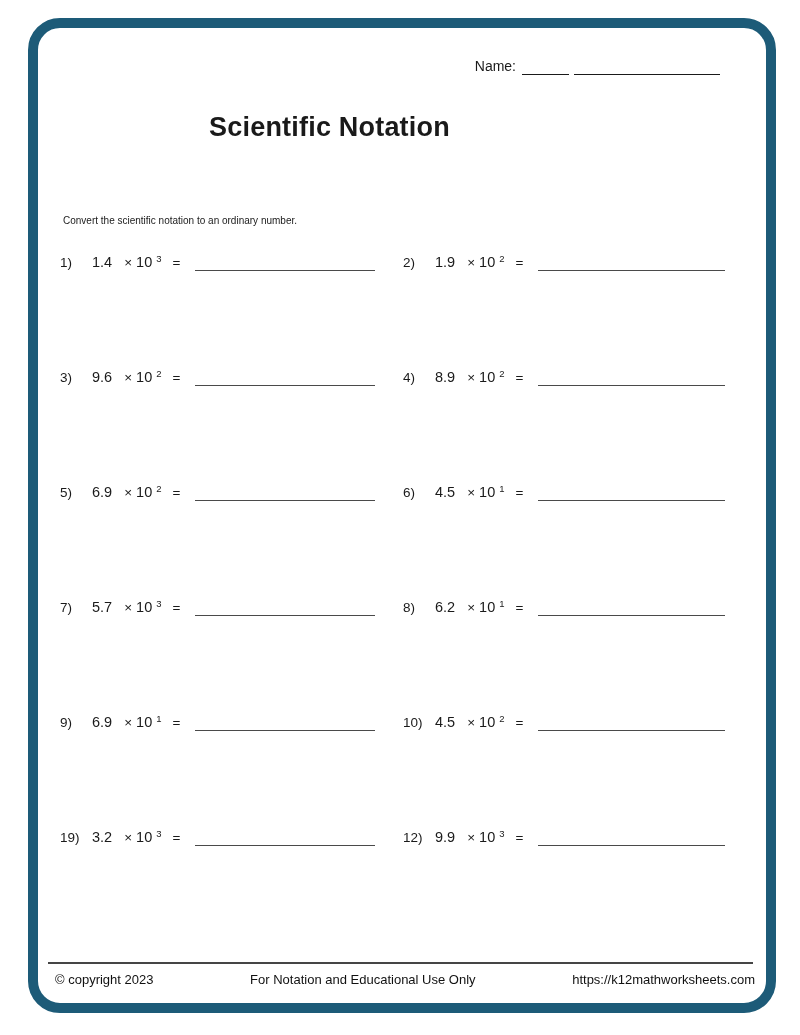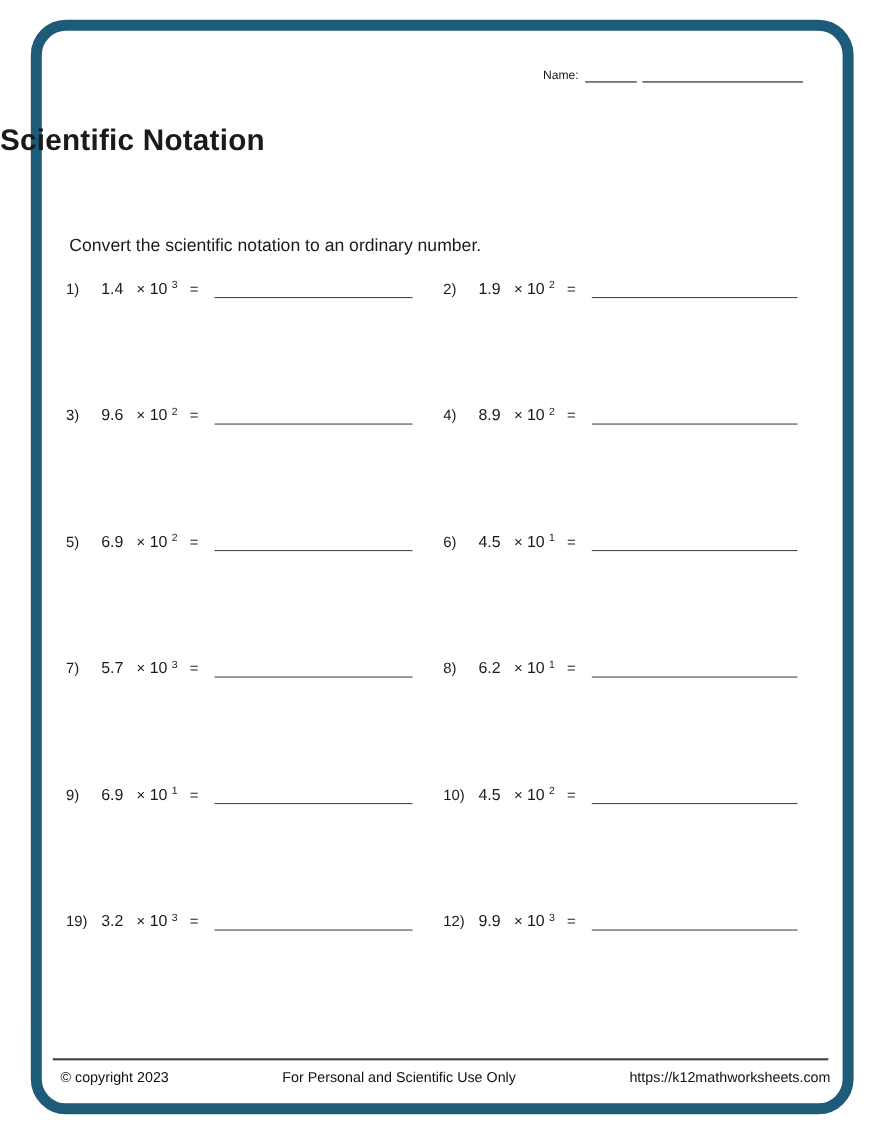--- a/index.html
+++ b/index.html
@@ -14,46 +14,47 @@
   .page-border {
     position: absolute;
     left: 28px; top: 18px;
     width: 748px; height: 995px;
     border: 10px solid #1d5b78;
     border-radius: 32px;
   }
   
   .name-row {
     position: absolute;
-    top: 58px; right: 70px;
-    display: flex; align-items: flex-end;
-    font-size: 11px;
+    top: 58px; right: 80px;
+    display: flex; align-items: flex-start;
+    font-size: 14px;
   }
   .name-label { margin-right: 6px; }
   .name-line-seg {
     display: inline-block;
     height: 17px;
     border-bottom: 1.8px solid #1a1a1a;
   }
   .name-line-seg.short { width: 47px; margin-right: 5px; }
   .name-line-seg.long  { width: 146px; }
   
   .title-block {
     position: absolute;
     top: 106px; left: 0; width: 659px;
+    text-align: center;
     font-weight: bold;
     font-size: 27px;
     line-height: 42px;
     letter-spacing: 0.2px;
   }
   
   .instruction {
     position: absolute;
     top: 215px; left: 63px;
-    font-size: 16px;
+    font-size: 10px;
   }
   
   .problems {
     position: absolute;
     top: 248px; left: 60px;
     display: grid;
     grid-template-columns: 315px 322px;
     column-gap: 28px;
     grid-auto-rows: 115px;
   }
@@ -245,15 +246,15 @@
     <span class="exp">3</span>
     <span class="equals">=</span>
     <span class="answer-line"></span>
   </div>
 
 </div>
 
 <div class="footer-rule"></div>
 <div class="footer-row">
   <span>© copyright 2023</span>
-  <span>For Personal and Scientific Use Only</span>
+  <span>For Notation and Educational Use Only</span>
   <span>https://k12mathworksheets.com</span>
 </div>
 
 </body></html>

